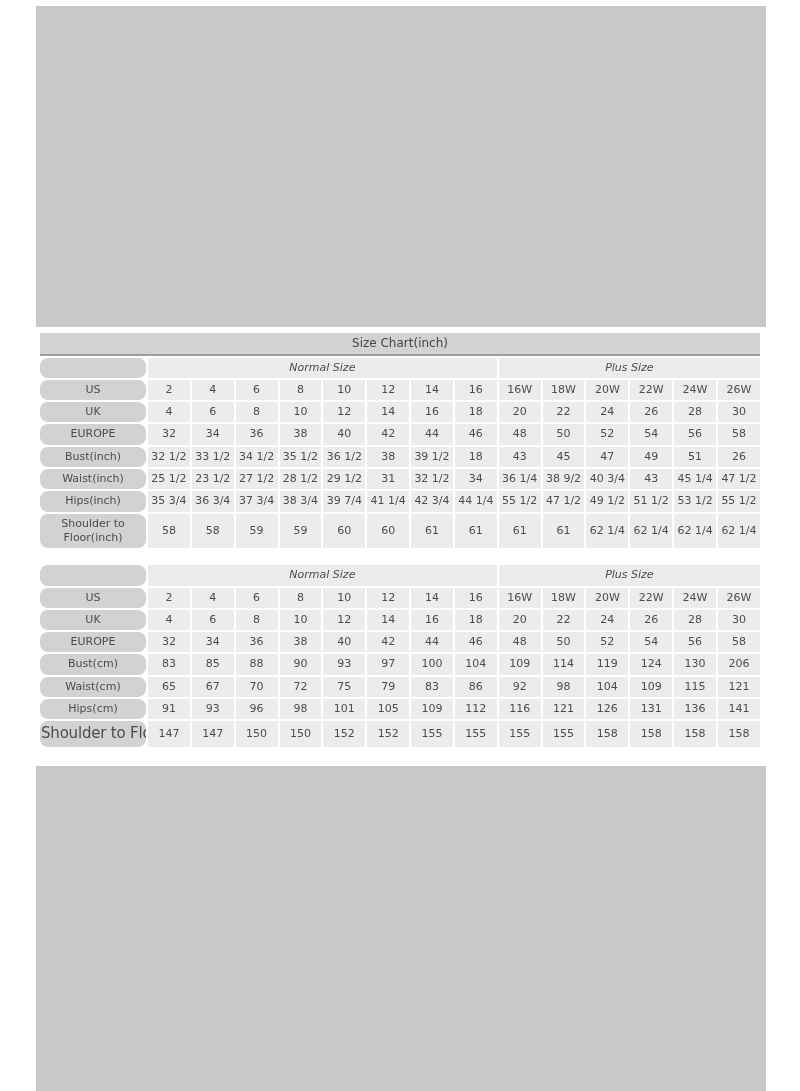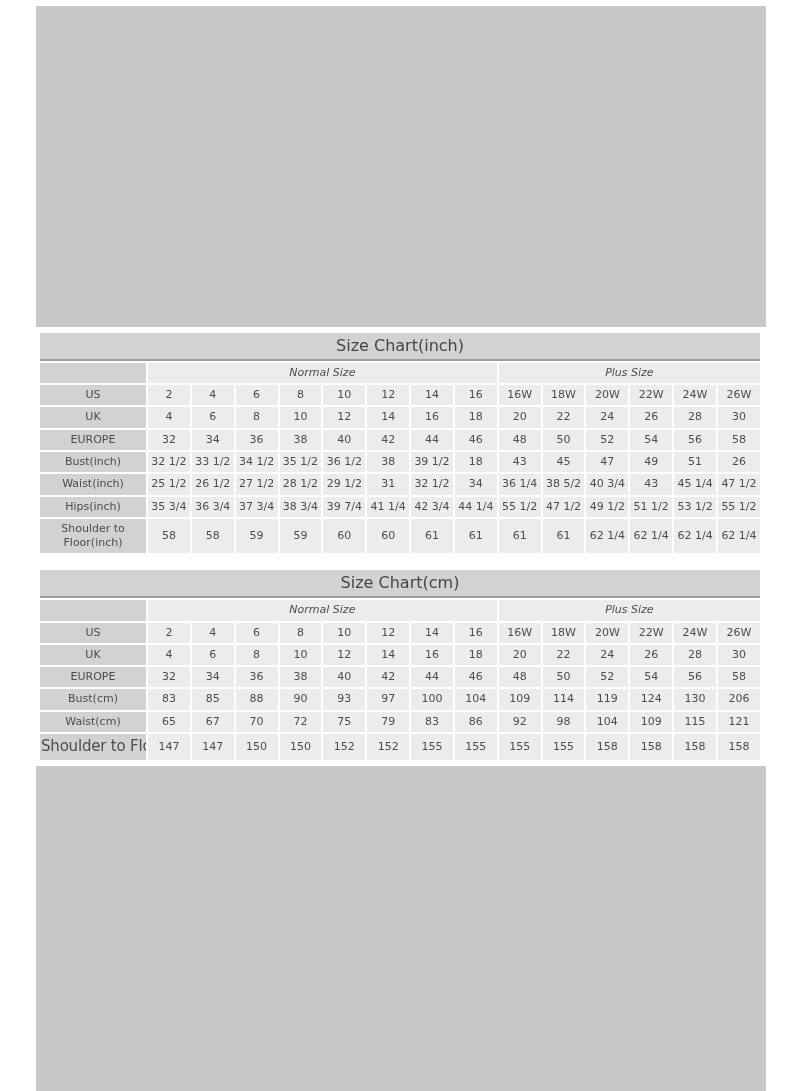--- a/index.html
+++ b/index.html
@@ -40,25 +40,26 @@
     text-align: center;
     vertical-align: middle;
     font-size: 11px;
     color: var(--text, #4c4c4c);
     padding: 3px 1px;
     line-height: 1.3;
     overflow: hidden;
   }
   td.label, td.corner {
     background: var(--label-cell-bg, #d3d2d1);
+    border-radius: 8px;
   }
   td.title {
     background: var(--title-bar-bg, #d3d2d1);
     border-bottom: 2px solid var(--title-border, #9e9d9c);
-    font-size: 16px;
+    font-size: 12px;
     color: #454545;
     padding: 3px 0 2px 0;
   }
   td.group { background: var(--data-cell-bg, #edecec); font-style: italic; }
   table.unit-cm tr:last-child td.label {
     font-size: 15px;
     letter-spacing: -0.2px;
     white-space: nowrap;
     text-align: center;
   }
@@ -160,29 +161,29 @@
           <td>43</td>
           <td>45</td>
           <td>47</td>
           <td>49</td>
           <td>51</td>
           <td>26</td>
         </tr>
         <tr>
           <td class="label">Waist(inch)</td>
           <td>25 1/2</td>
-          <td>26 1/2</td>
+          <td>23 1/2</td>
           <td>27 1/2</td>
           <td>28 1/2</td>
           <td>29 1/2</td>
           <td>31</td>
           <td>32 1/2</td>
           <td>34</td>
           <td>36 1/4</td>
-          <td>38 5/2</td>
+          <td>38 9/2</td>
           <td>40 3/4</td>
           <td>43</td>
           <td>45 1/4</td>
           <td>47 1/2</td>
         </tr>
         <tr>
           <td class="label">Hips(inch)</td>
           <td>35 3/4</td>
           <td>36 3/4</td>
           <td>37 3/4</td>
@@ -230,23 +231,20 @@
         <col>
         <col>
         <col>
         <col>
         <col>
         <col>
         <col>
       </colgroup>
       <tbody>
         <tr>
-          <td class="title" colspan="15">Size Chart(cm)</td>
-        </tr>
-        <tr>
           <td class="label corner"></td>
           <td class="group" colspan="8">Normal Size</td>
           <td class="group" colspan="6">Plus Size</td>
         </tr>
         <tr>
           <td class="label">US</td>
           <td>2</td>
           <td>4</td>
           <td>6</td>
           <td>8</td>
@@ -323,20 +321,37 @@
           <td>83</td>
           <td>86</td>
           <td>92</td>
           <td>98</td>
           <td>104</td>
           <td>109</td>
           <td>115</td>
           <td>121</td>
         </tr>
         <tr>
+          <td class="label">Hips(cm)</td>
+          <td>91</td>
+          <td>93</td>
+          <td>96</td>
+          <td>98</td>
+          <td>101</td>
+          <td>105</td>
+          <td>109</td>
+          <td>112</td>
+          <td>116</td>
+          <td>121</td>
+          <td>126</td>
+          <td>131</td>
+          <td>136</td>
+          <td>141</td>
+        </tr>
+        <tr>
           <td class="label">Shoulder to Floor(cm)</td>
           <td>147</td>
           <td>147</td>
           <td>150</td>
           <td>150</td>
           <td>152</td>
           <td>152</td>
           <td>155</td>
           <td>155</td>
           <td>155</td>

